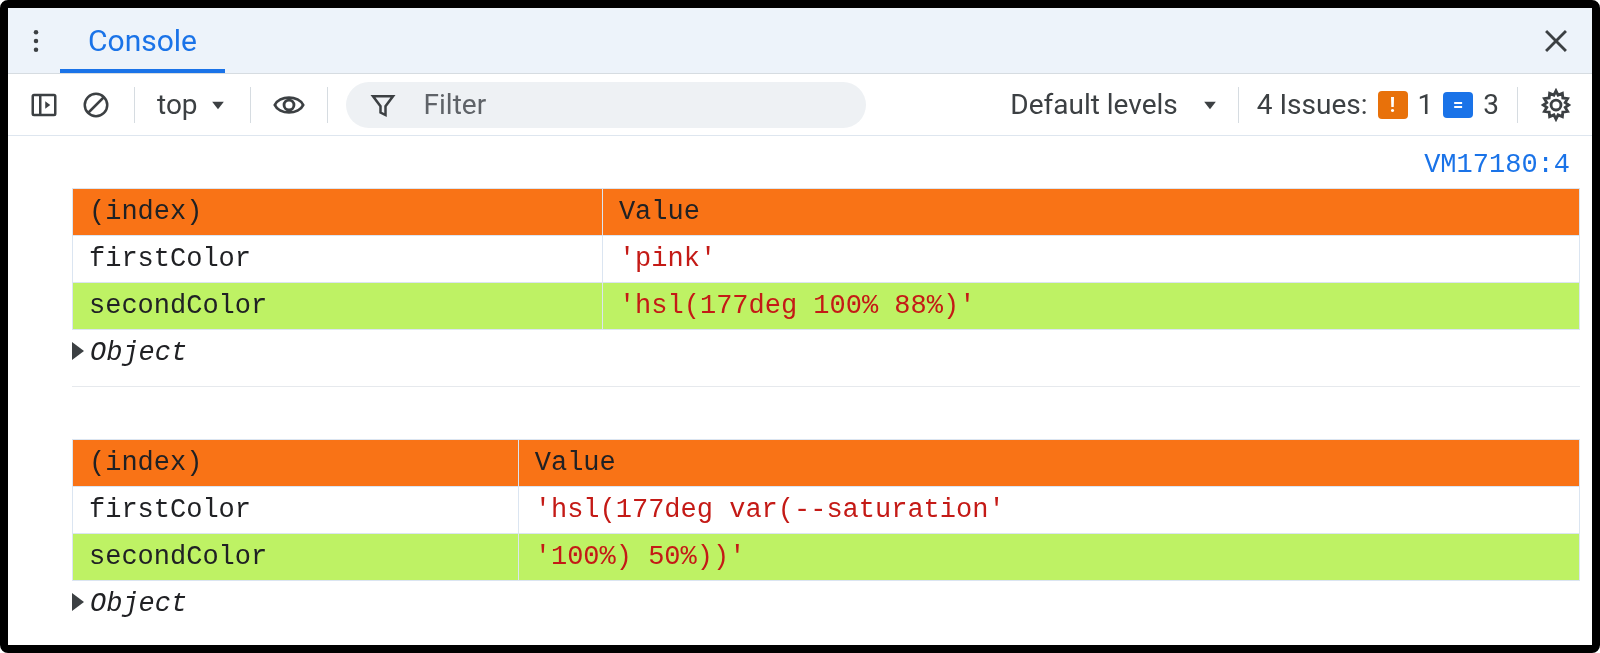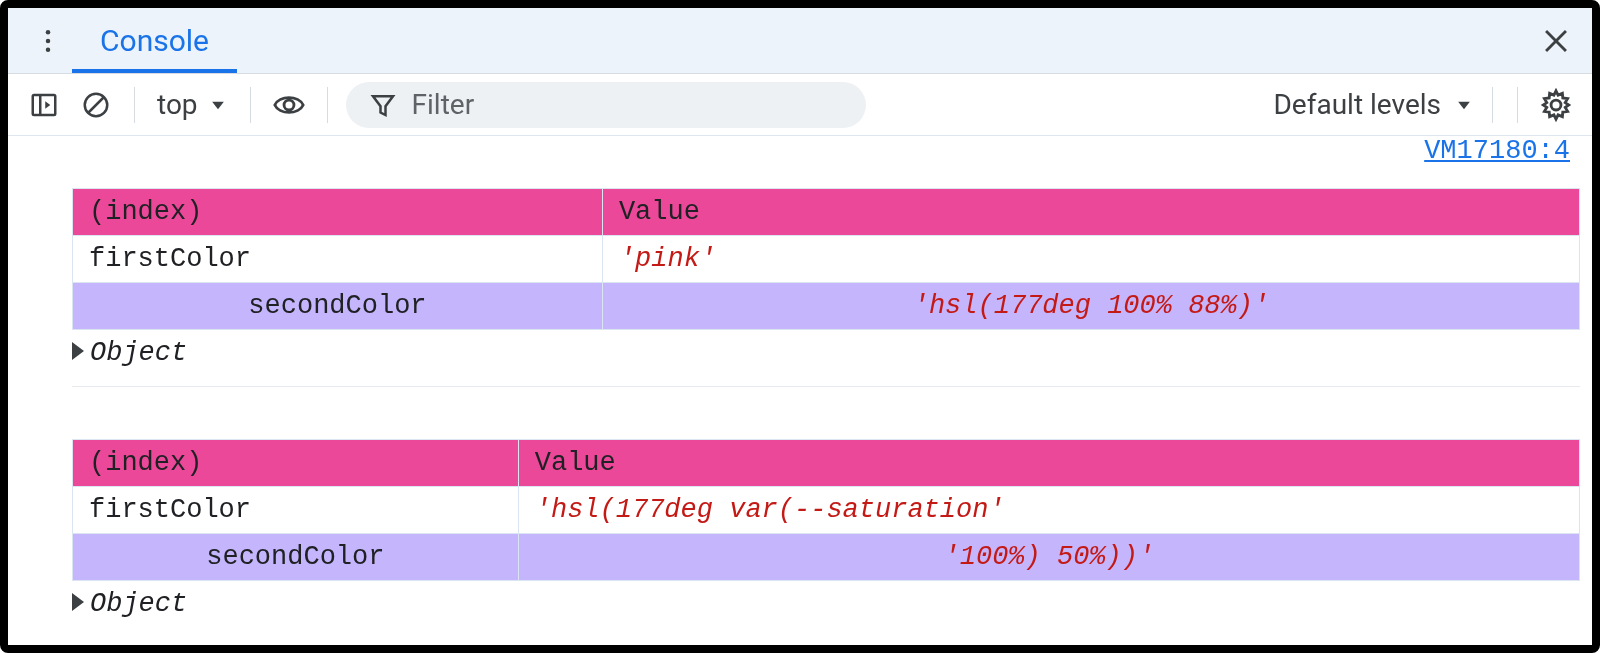--- a/index.html
+++ b/index.html
@@ -20,21 +20,21 @@
     overflow: hidden;
   }
 
   
   .tabs-bar {
     height: 66px;
     background: #edf3fa;
     border-bottom: 1px solid #d6dce1;
     display: flex;
     align-items: stretch;
-    padding-left: 16px;
+    padding-left: 4px;
     position: relative;
   }
   .kebab-btn {
     width: 48px;
     display:flex; align-items:center; justify-content:center;
     cursor:pointer;
   }
   .tab {
     display:flex; align-items:center;
     padding: 0 28px;
@@ -81,28 +81,28 @@
     cursor:pointer;
     padding: 0 4px;
     font-size: 28px;
   }
   .filter-pill {
     flex: 0 1 520px;
     height: 46px;
     background:#eef1f4;
     border-radius: 24px;
     display:flex; align-items:center;
-    gap:14px;
+    gap:26px;
     padding: 0 22px;
     color:#5f6368;
     font-size: 28px;
   }
   .spacer { flex: 1 1 auto; }
   .levels-select {
-    display:flex; align-items:center; gap:13px;
+    display:flex; align-items:center; gap:22px;
     cursor:pointer;
     font-size: 28px;
   }
   .issues {
     display:flex; align-items:center; gap:10px;
     font-size:28px;
   }
   .issue-warn {
     display:inline-flex; align-items:center; justify-content:center;
     width:30px; height:28px; background:#e8710a; color:#fff;
@@ -120,47 +120,46 @@
     font-size: 28px;
     overflow-y:auto;
     height: calc(100% - 66px - 62px);
   }
   .msg-block {
     position:relative;
     padding: 12px 0 18px 0;
     border-bottom: 1px solid #e6e9ed;
   }
   .src-link {
-    position:absolute; right: 10px; top: 0;
+    position:absolute; right: 10px; top: 14px;
     color:#1a73e8;
-    text-decoration: underline;
     font-family: Menlo, Consolas, "Courier New", monospace;
     font-size: 27px;
     cursor:pointer;
   }
   table.console-table {
     width: 100%;
     border-collapse: collapse;
     margin-top: 40px;
     font-family: Menlo, Consolas, "Courier New", monospace;
     font-size: 27px;
   }
   table.console-table th,
   table.console-table td {
     text-align:left;
     padding: 8px 16px;
     border: 1px solid #dbe5f1;
   }
   table.console-table th {
-    background:#ec4899;
+    background:#f97316;
     font-weight: 400;
     color:#202124;
   }
-  table.console-table tr.even td { background:#c4b5fd;text-align:center; }
-  .val-string { color:#c41a16;font-style:italic; }
+  table.console-table tr.even td { background:#bef264; }
+  .val-string { color:#c41a16; }
   .obj-expand {
     margin-top: 8px;
     display:flex; align-items:center; gap:6px;
     font-family: Menlo, Consolas, "Courier New", monospace;
     font-size: 27px;
     cursor:pointer;
     font-style:italic;
   }
   .tri-right::before{
     content:""; display:inline-block;
@@ -245,20 +244,27 @@
 
     <div class="levels-select">
       <span>Default levels</span>
       <svg class="ico" viewBox="0 0 24 24" style="width:20px;height:20px">
         <polygon points="5,8 19,8 12,17" fill="#3c4043" stroke="none"></polygon>
       </svg>
     </div>
 
     <div class="tb-sep"></div>
 
+    <div class="issues">
+      <span>4 Issues:</span>
+      <span class="issue-warn">!</span>
+      <span>1</span>
+      <span class="issue-info">=</span>
+      <span>3</span>
+    </div>
 
     <div class="tb-sep"></div>
 
     <div class="tb-btn">
       <svg class="ico ico-lg" viewBox="0 0 24 24">
         <circle cx="12" cy="12" r="3.5"></circle>
         <path d="M12 2 L13.5 5 L16.5 3.8 L16.8 7 L20.2 7.5 L18.5 10.3 L21 12 L18.5 13.7 L20.2 16.5 L16.8 17 L16.5 20.2 L13.5 19 L12 22 L10.5 19 L7.5 20.2 L7.2 17 L3.8 16.5 L5.5 13.7 L3 12 L5.5 10.3 L3.8 7.5 L7.2 7 L7.5 3.8 L10.5 5 Z"></path>
       </svg>
     </div>
   </div>

